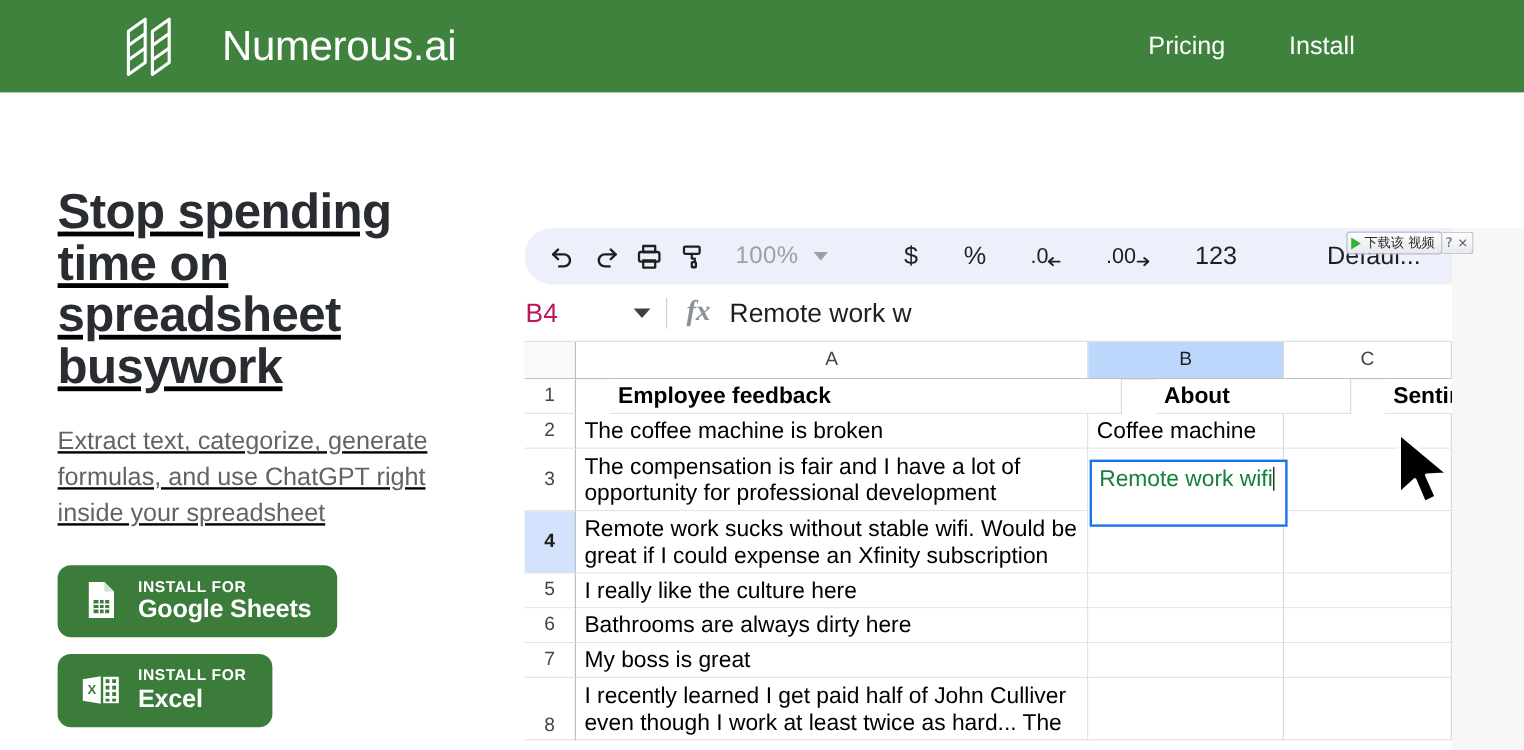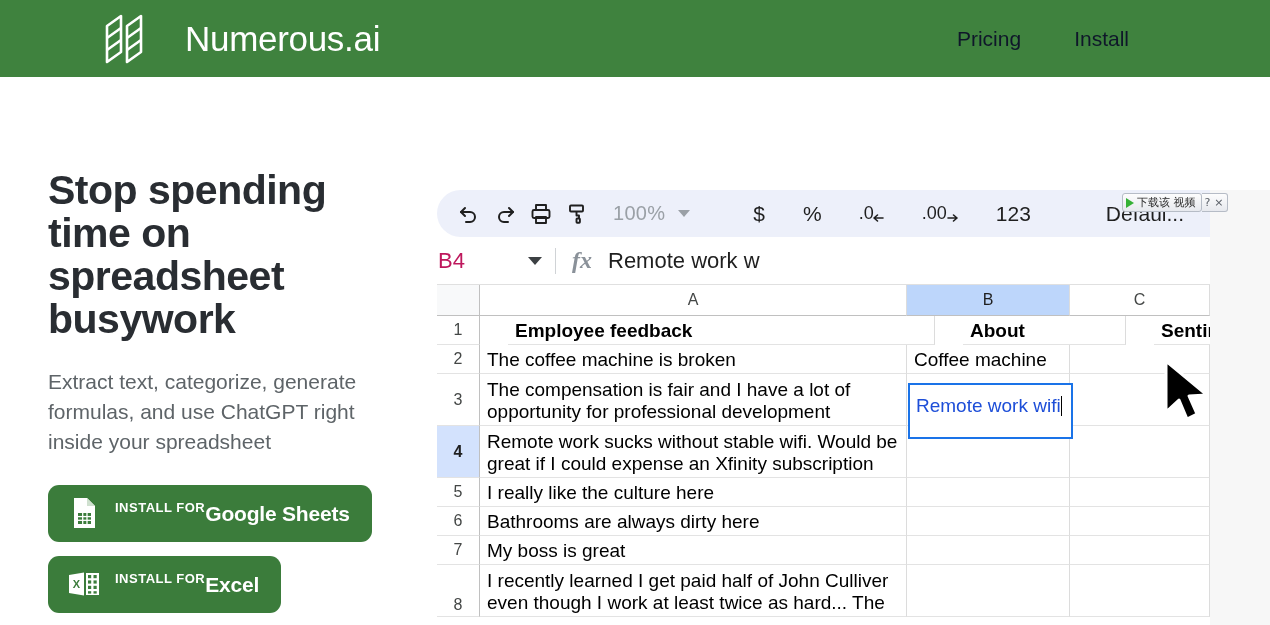--- a/index.html
+++ b/index.html
@@ -30,31 +30,32 @@
     letter-spacing: -0.3px;
     line-height: 1;
   }
   .nav-links {
     margin-left: auto;
     display: flex; align-items: center;
     gap: 53px;
     margin-right: 141px;
   }
   .nav-link {
-    color: #0f172a;
+    color: #ffffff;
     font-size: 21px;
     text-decoration: none;
     cursor: pointer;
   }
 
   
   .hero {
     position: absolute;
-    left: 48px; top: 169px;
+    left: 48px; top: 155px;
     width: 360px;
+    text-decoration: underline;
   }
   .hero-title {
     font-size: 41px;
     line-height: 1.05;
     font-weight: 700;
     color: #292d32;
     letter-spacing: -0.5px;
   }
   .hero-sub {
     margin-top: 26px;
@@ -73,21 +74,21 @@
     border-radius: 11px;
     color: #fff;
     text-decoration: none;
     padding: 11px 22px 12px 19px;
     cursor: pointer;
     border: none;
     font-family: "Liberation Sans", sans-serif;
   }
   .cta + .cta { margin-top: 14px; }
   .cta-icon { width: 34px; height: 34px; flex: 0 0 34px; margin-right: 14px; }
-  .cta-text { display: flex; line-height: 1.05; }
+  .cta-text { display: flex; flex-direction: column; line-height: 1.05; }
   .cta-small {
     font-size: 13px; font-weight: 700;
     letter-spacing: 0.5px;
   }
   .cta-big {
     font-size: 21px; font-weight: 700;
     margin-top: 2px;
     letter-spacing: -0.2px;
   }
 
@@ -246,23 +247,23 @@
   .r-h29 { height: 29px; }
   .r-h52 { height: 52px; }
 
   
   .edit-cell {
     position: absolute;
     left: 471px; top: 98px;
     width: 165px; height: 56px;
     border: 2px solid #1a73e8;
     background: #ffffff;
-    padding: 10px 6px;
+    padding: 4px 6px;
     font-size: 19px;
-    color: #1d4ed8;
+    color: #15803d;
     z-index: 6;
   }
   .caret-bar {
     display: inline-block;
     width: 1px; height: 20px;
     background: #000;
     vertical-align: -4px;
   }
 
   

